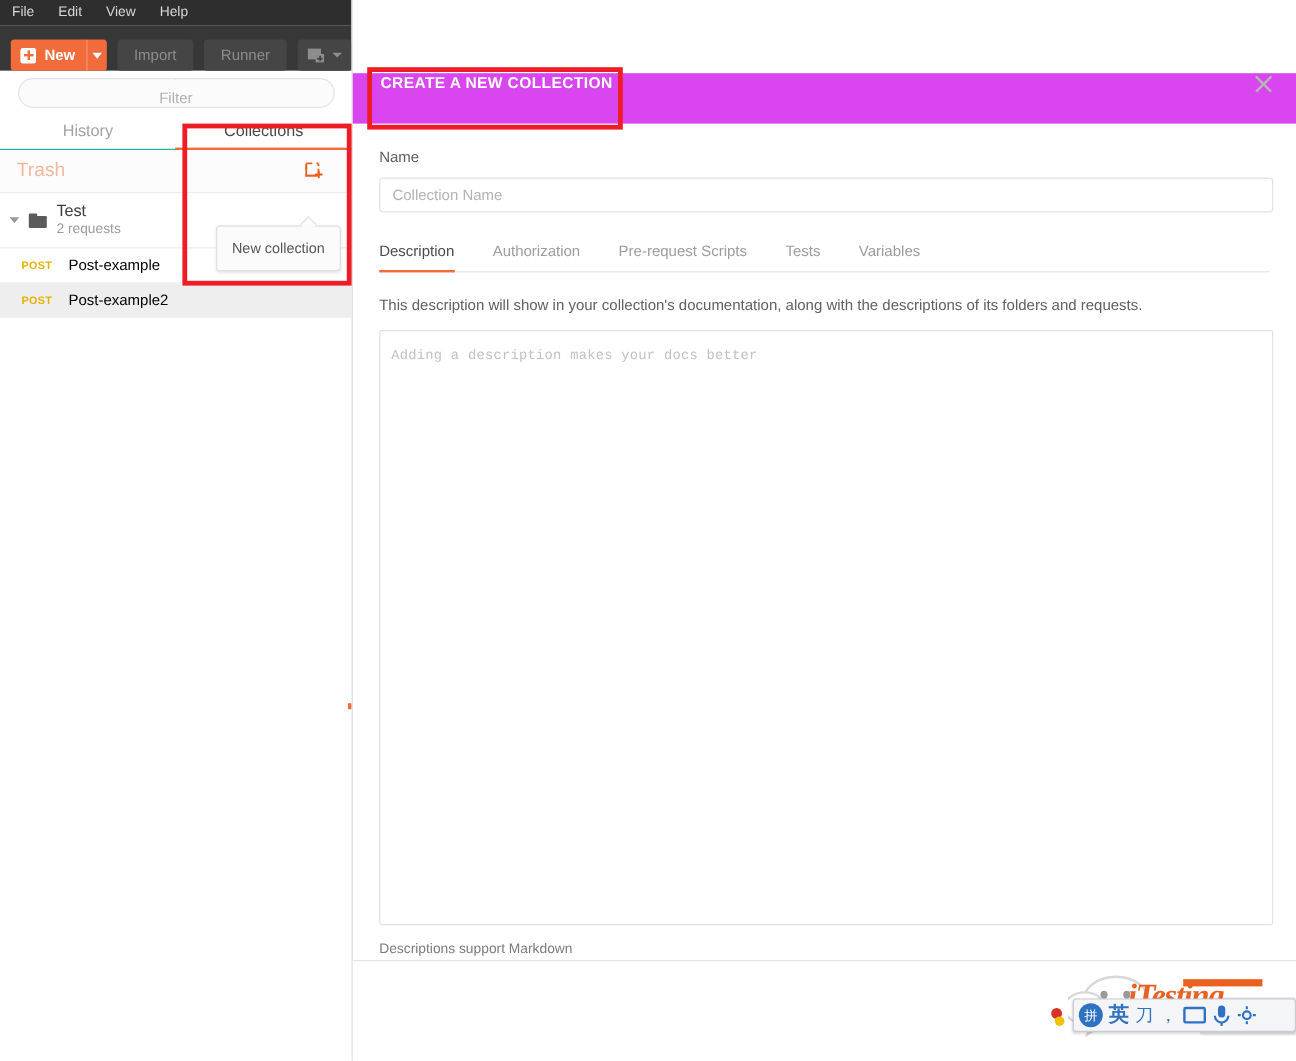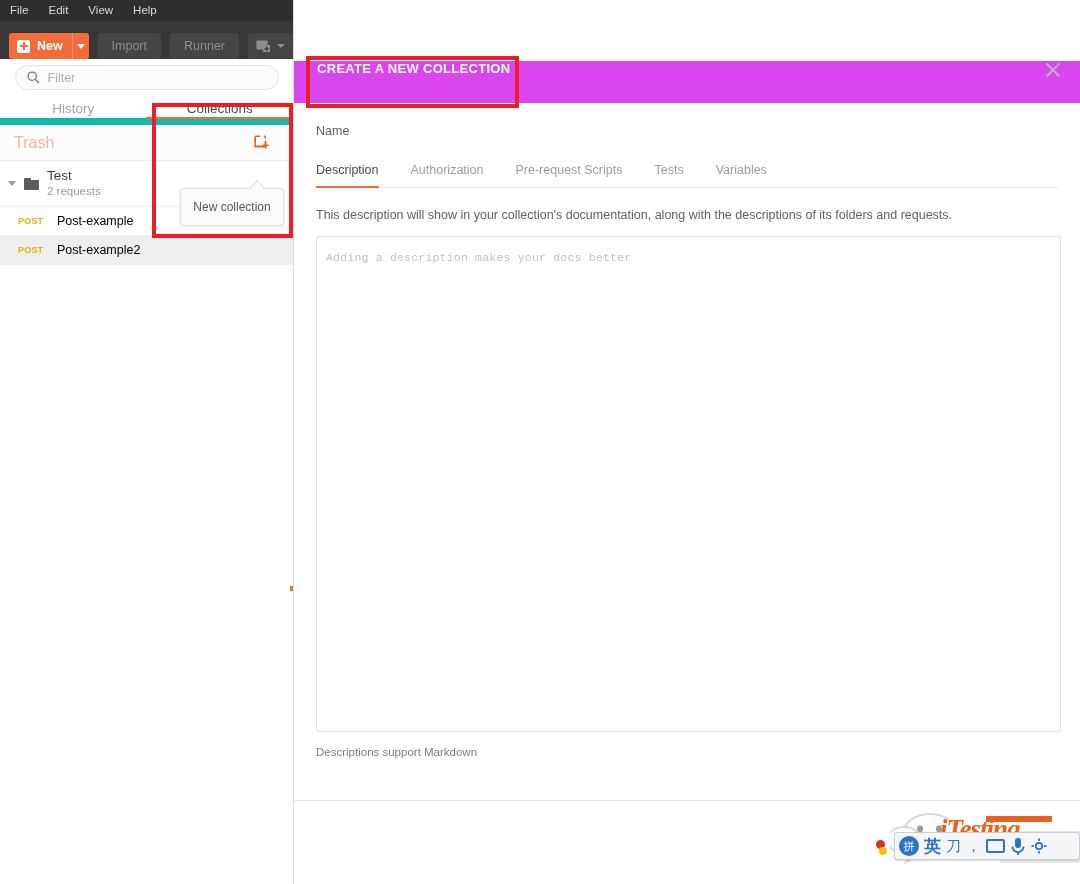--- a/index.html
+++ b/index.html
@@ -69,25 +69,26 @@
     border-right: 4px solid transparent; border-top: 4.5px solid #8d8d8d;
   }
 
   
   #filter-row { height: 33px; background:#ffffff; display:flex; align-items:center;
     justify-content:center; padding-top:4px; }
   #filter-box {
     width: 264px; height: 25px; border: 1px solid #e3e3e3; border-radius: 13px;
     display: flex; align-items: center; padding: 0 11px; gap: 8px;
     background: #fbfbfb;
+    flex-direction: column;
   }
   #filter-text { color: #b0b0b0; font-size: 12.5px; }
 
   
-  #side-tabs { display: flex; height: 33px; border-bottom: 7px solid #14b8a6;
+  #side-tabs { display: flex; height: 33px; border-bottom: 1px solid #14b8a6;
     position: relative; }
   .side-tab {
     flex: 1; display: flex; align-items: center; justify-content: center;
     font-size: 13.5px; color: #a3a3a3; height: 33px;
   }
   .side-tab.active { color: #4b4b4b; }
   #side-tab-underline {
     position: absolute; left: 146px; bottom: -1px; width: 147px; height: 2px;
     background: #f26b3a;
   }
@@ -388,20 +389,23 @@
   <div id="modal">
     <div id="modal-gap-top"></div>
 
     <div id="modal-header">
       <span id="modal-title">CREATE A NEW COLLECTION</span>
       <span id="modal-close"></span>
     </div>
 
     <div id="modal-body">
       <div id="name-label">Name</div>
+      <div id="name-input">
+        <span>Collection Name</span>
+      </div>
 
       <div id="modal-tabs">
         <div class="m-tab active">Description</div>
         <div class="m-tab">Authorization</div>
         <div class="m-tab">Pre-request Scripts</div>
         <div class="m-tab">Tests</div>
         <div class="m-tab">Variables</div>
       </div>
 
       <div id="desc-help">This description will show in your collection's documentation, along with the descriptions of its folders and requests.</div>

